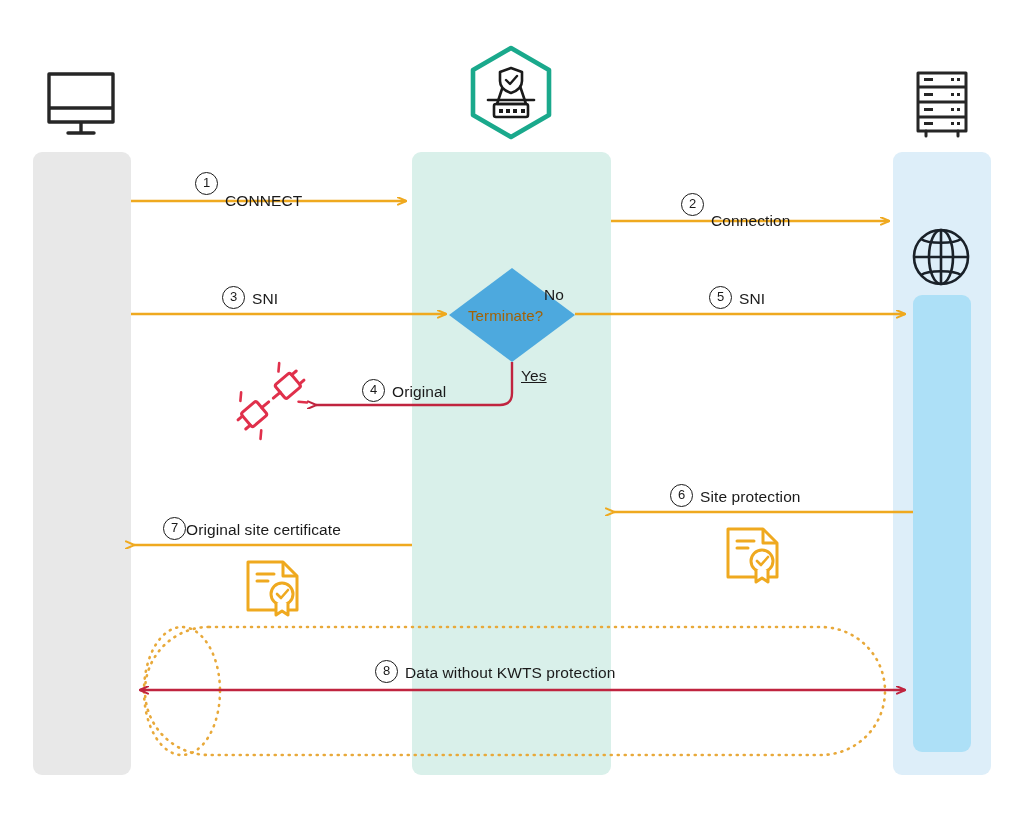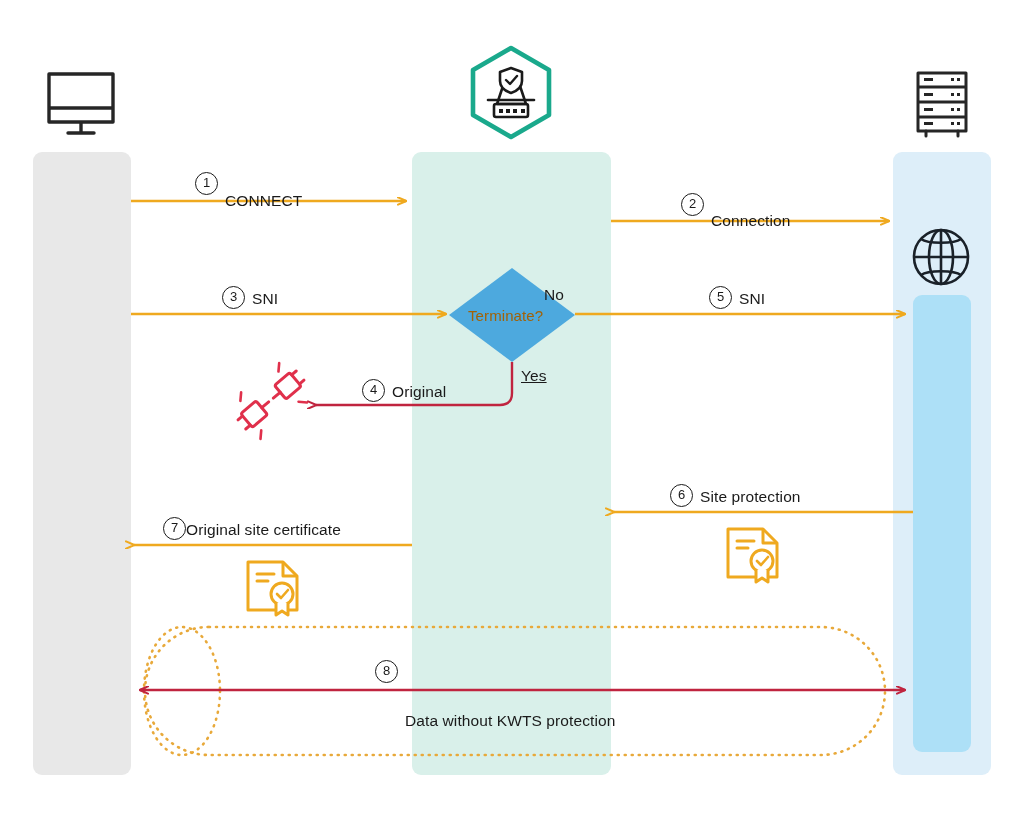--- a/index.html
+++ b/index.html
@@ -215,15 +215,15 @@
   <div class="step" style="left:362px;top:379px;">4</div>
   <div class="lbl" style="left:392px;top:383px;">Original</div>
 
   <div class="step" style="left:670px;top:484px;">6</div>
   <div class="lbl" style="left:700px;top:488px;">Site protection</div>
 
   <div class="step" style="left:163px;top:517px;">7</div>
   <div class="lbl" style="left:186px;top:521px;">Original site certificate</div>
 
   <div class="step" style="left:375px;top:660px;">8</div>
-  <div class="lbl" style="left:405px;top:664px;margin-top:48px;">Data without KWTS protection</div>
+  <div class="lbl" style="left:405px;top:664px;">Data without KWTS protection</div>
 
 </div>
 
 </body></html>

